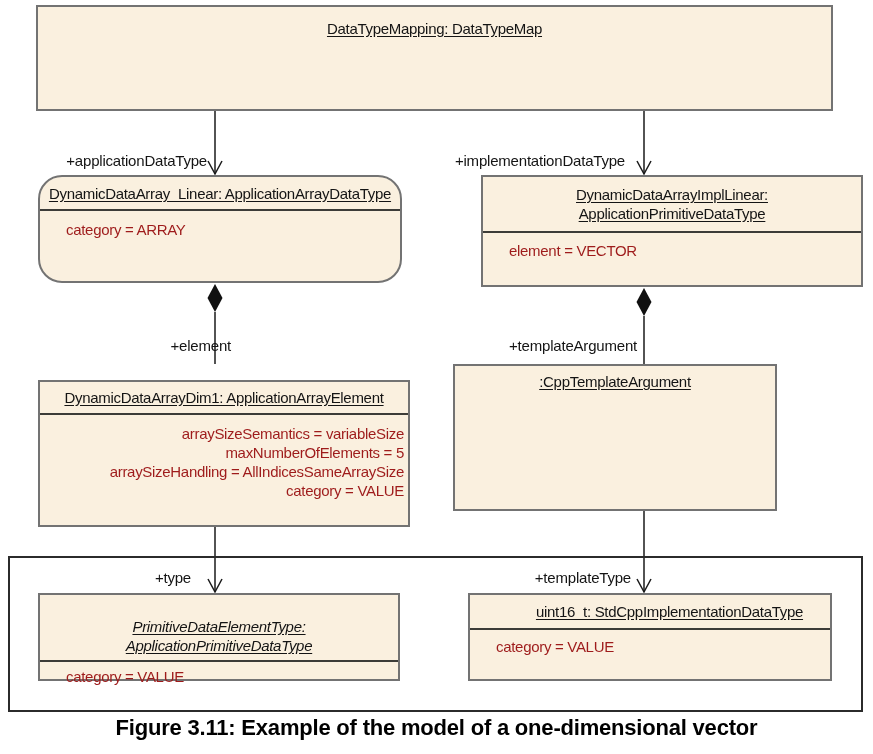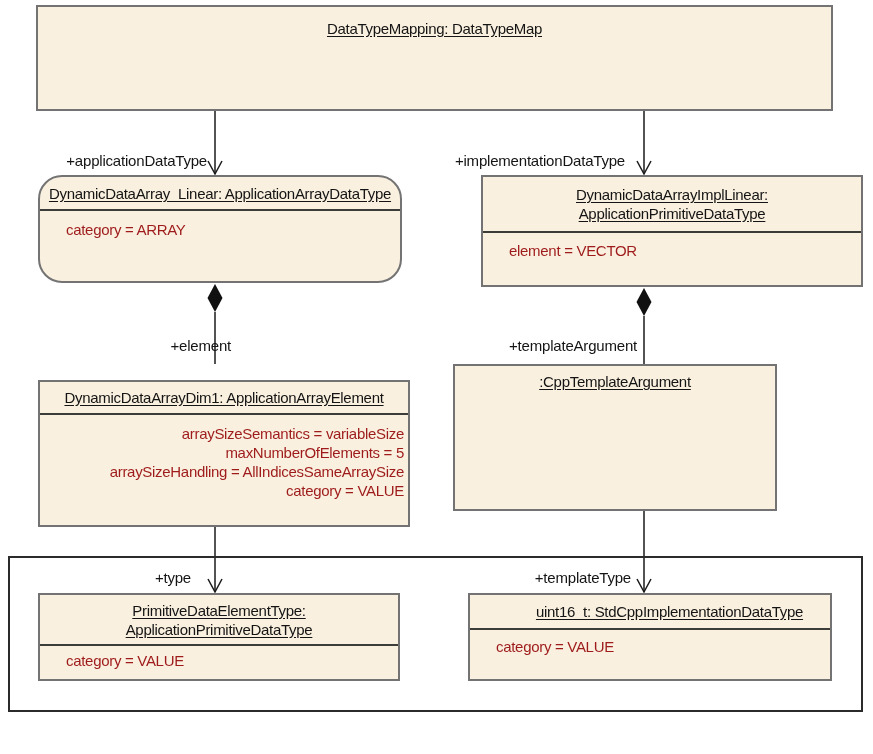--- a/index.html
+++ b/index.html
@@ -58,21 +58,21 @@
   #box-app    .uml-attrs { padding-top: 9px; }
   #box-impl   { left: 453px; top: 175px; width: 382px; height: 112px; margin-left: 28px; }
   #box-impl   .uml-title { padding-top: 8px; padding-bottom: 8px; }
   #box-impl   .uml-attrs { padding-top: 8px; }
   #box-dim1   { left: 38px;  top: 380px; width: 372px; height: 147px; }
   #box-dim1   .uml-title { padding-top: 6px; padding-bottom: 6px; }
   #box-dim1   .uml-attrs { padding-top: 9px; text-align: right; }
   #box-cpparg { left: 453px; top: 364px; width: 324px; height: 147px; }
   #box-cpparg .uml-title { padding-top: 6px; }
   #box-prim   { left: 38px;  top: 593px; width: 362px; height: 88px; }
-  #box-prim   .uml-title { padding-top: 6px; padding-bottom: 5px; }
+  #box-prim   .uml-title { padding-top: 22px; padding-bottom: 5px; font-style: italic; }
   #box-prim   .uml-attrs { padding-top: 5px; }
   #box-uint   { left: 468px; top: 593px; width: 364px; height: 88px; }
   #box-uint   .uml-title { padding-top: 7px; padding-bottom: 7px; padding-left: 39px; }
   #box-uint   .uml-attrs { padding-top: 7px; }
   #outer-rect {
     position: absolute;
     left: 8px; top: 556px;
     width: 855px; height: 156px;
     border: 2px solid #2B2B2B;
     box-sizing: border-box;
@@ -197,14 +197,15 @@
     </div>
   </div>
 
   <div class="edge-label" id="lbl-app">+applicationDataType</div>
   <div class="edge-label" id="lbl-impl">+implementationDataType</div>
   <div class="edge-label" id="lbl-element">+element</div>
   <div class="edge-label" id="lbl-targ">+templateArgument</div>
   <div class="edge-label" id="lbl-type">+type</div>
   <div class="edge-label" id="lbl-ttype">+templateType</div>
 
+  <div id="caption">Figure 3.11: Example of the model of a one-dimensional vector</div>
 
 </div>
 
 </body></html>

